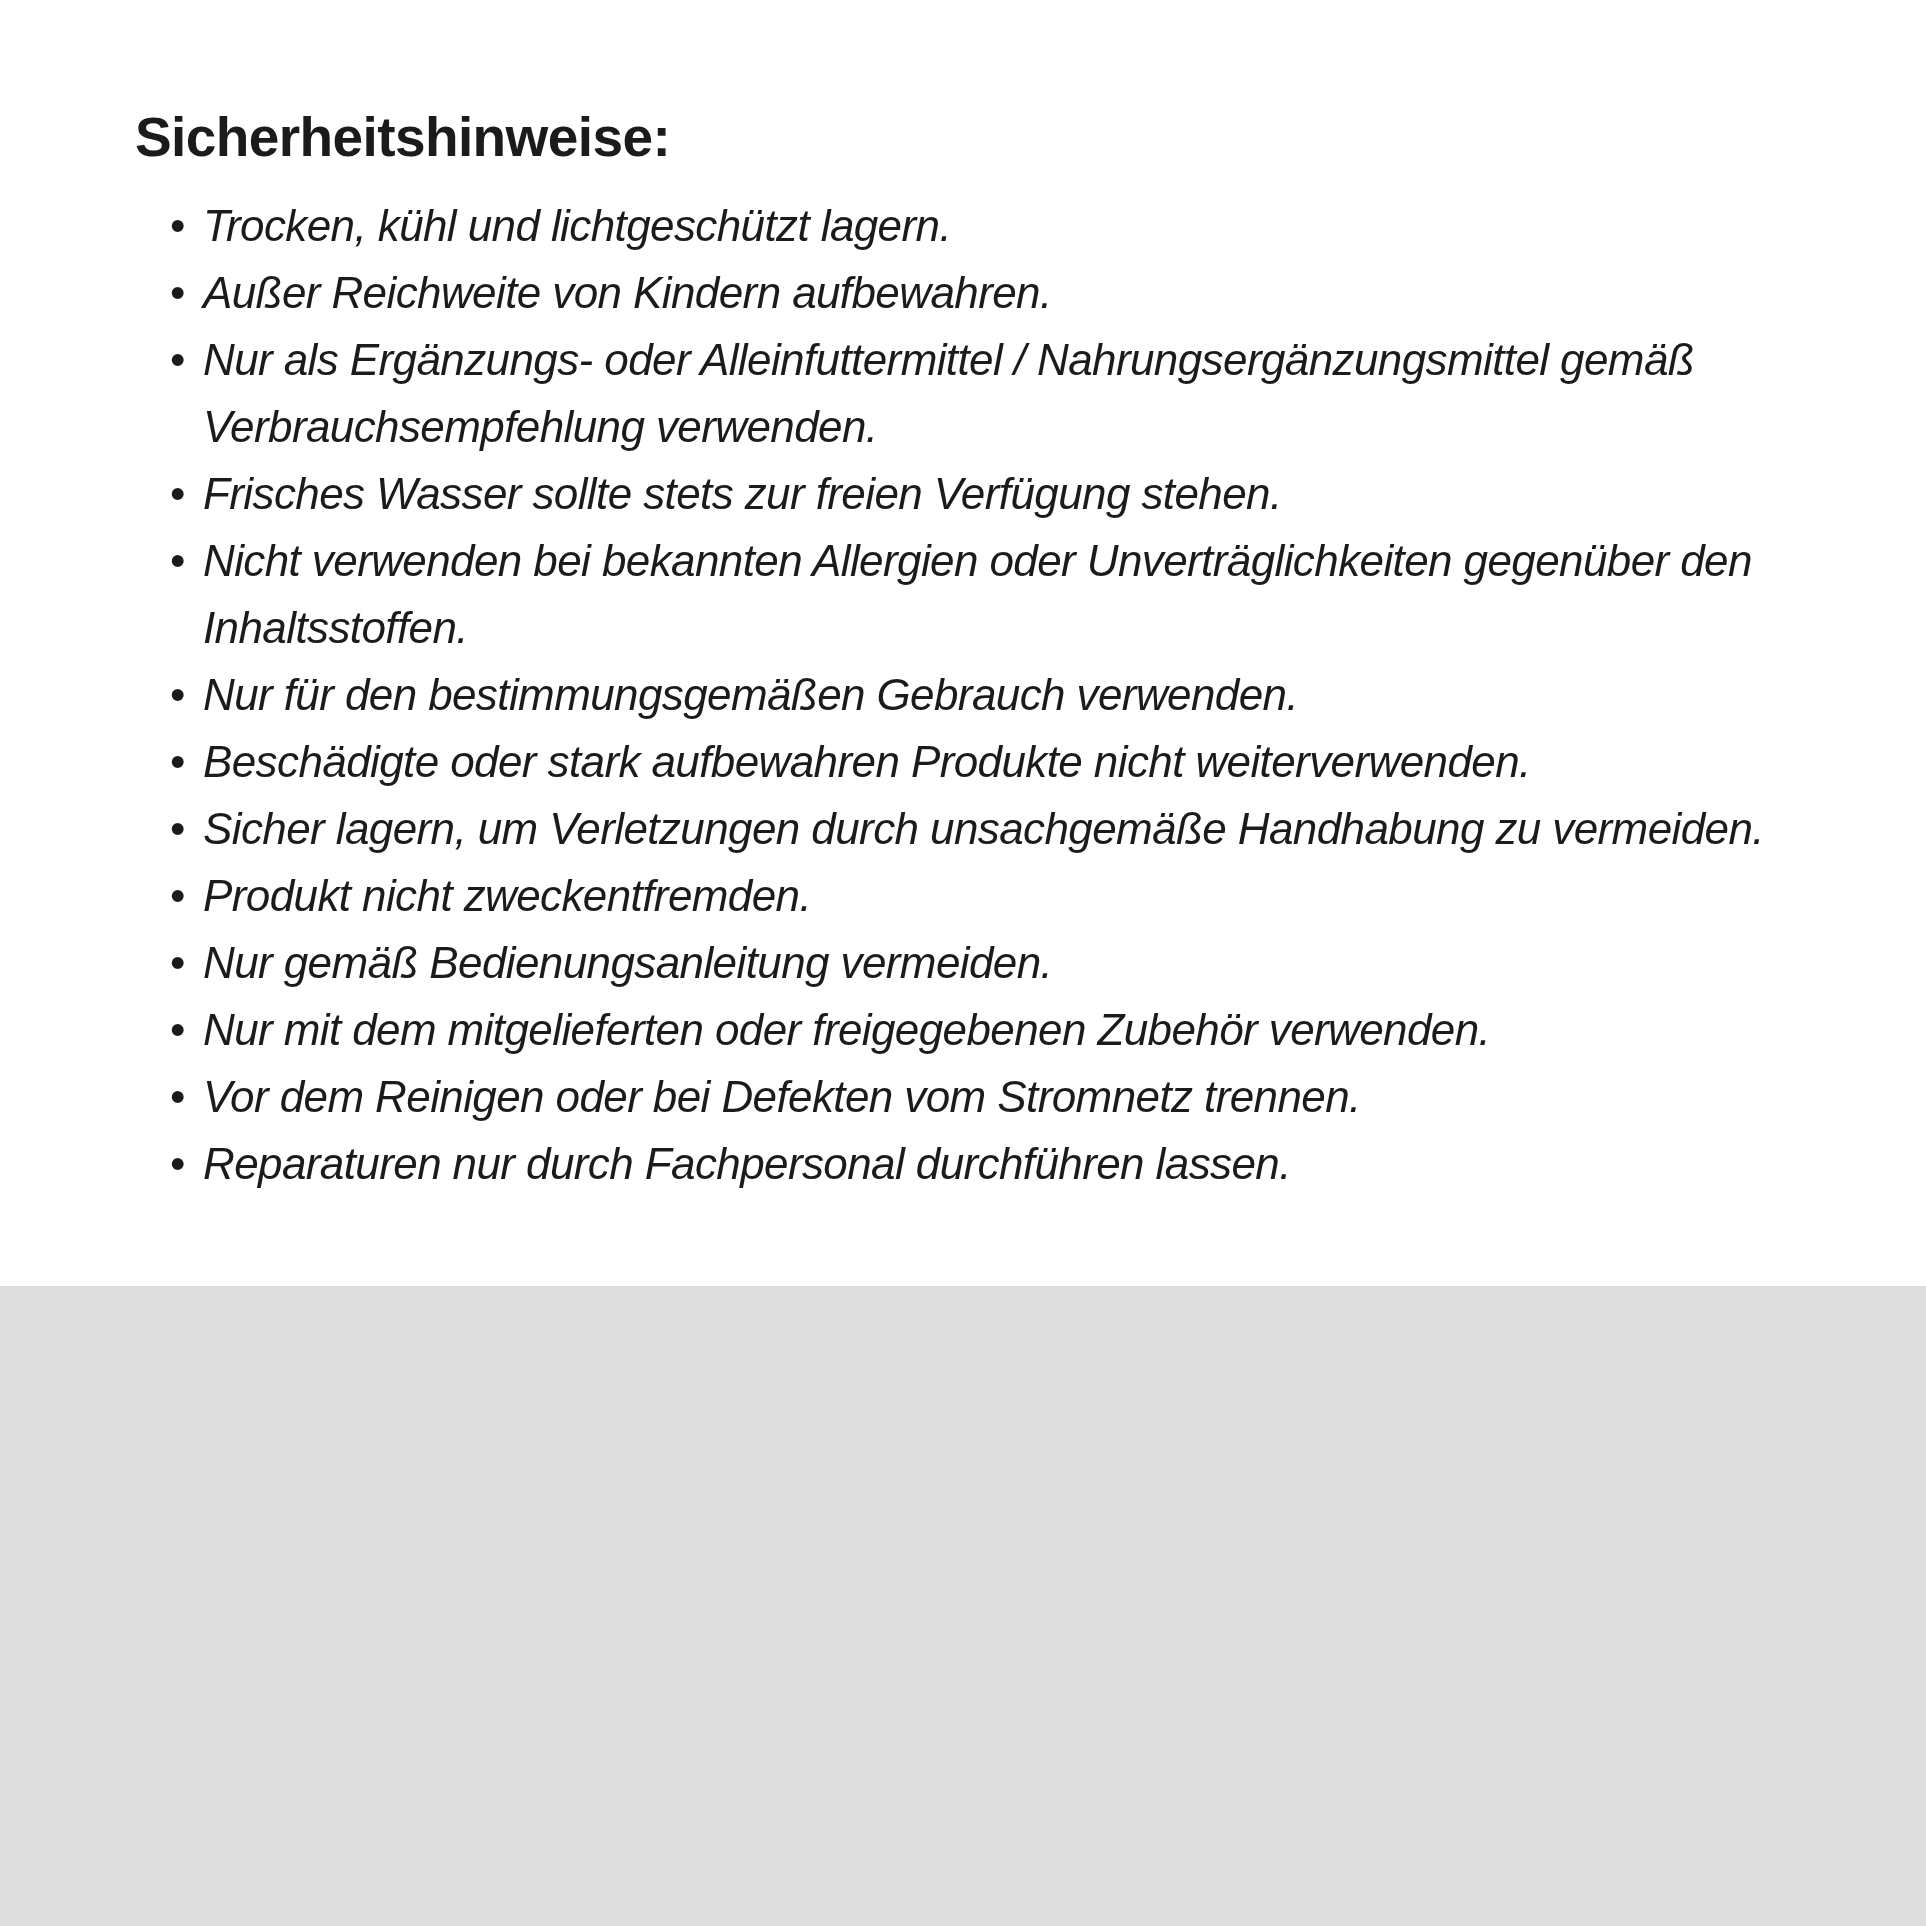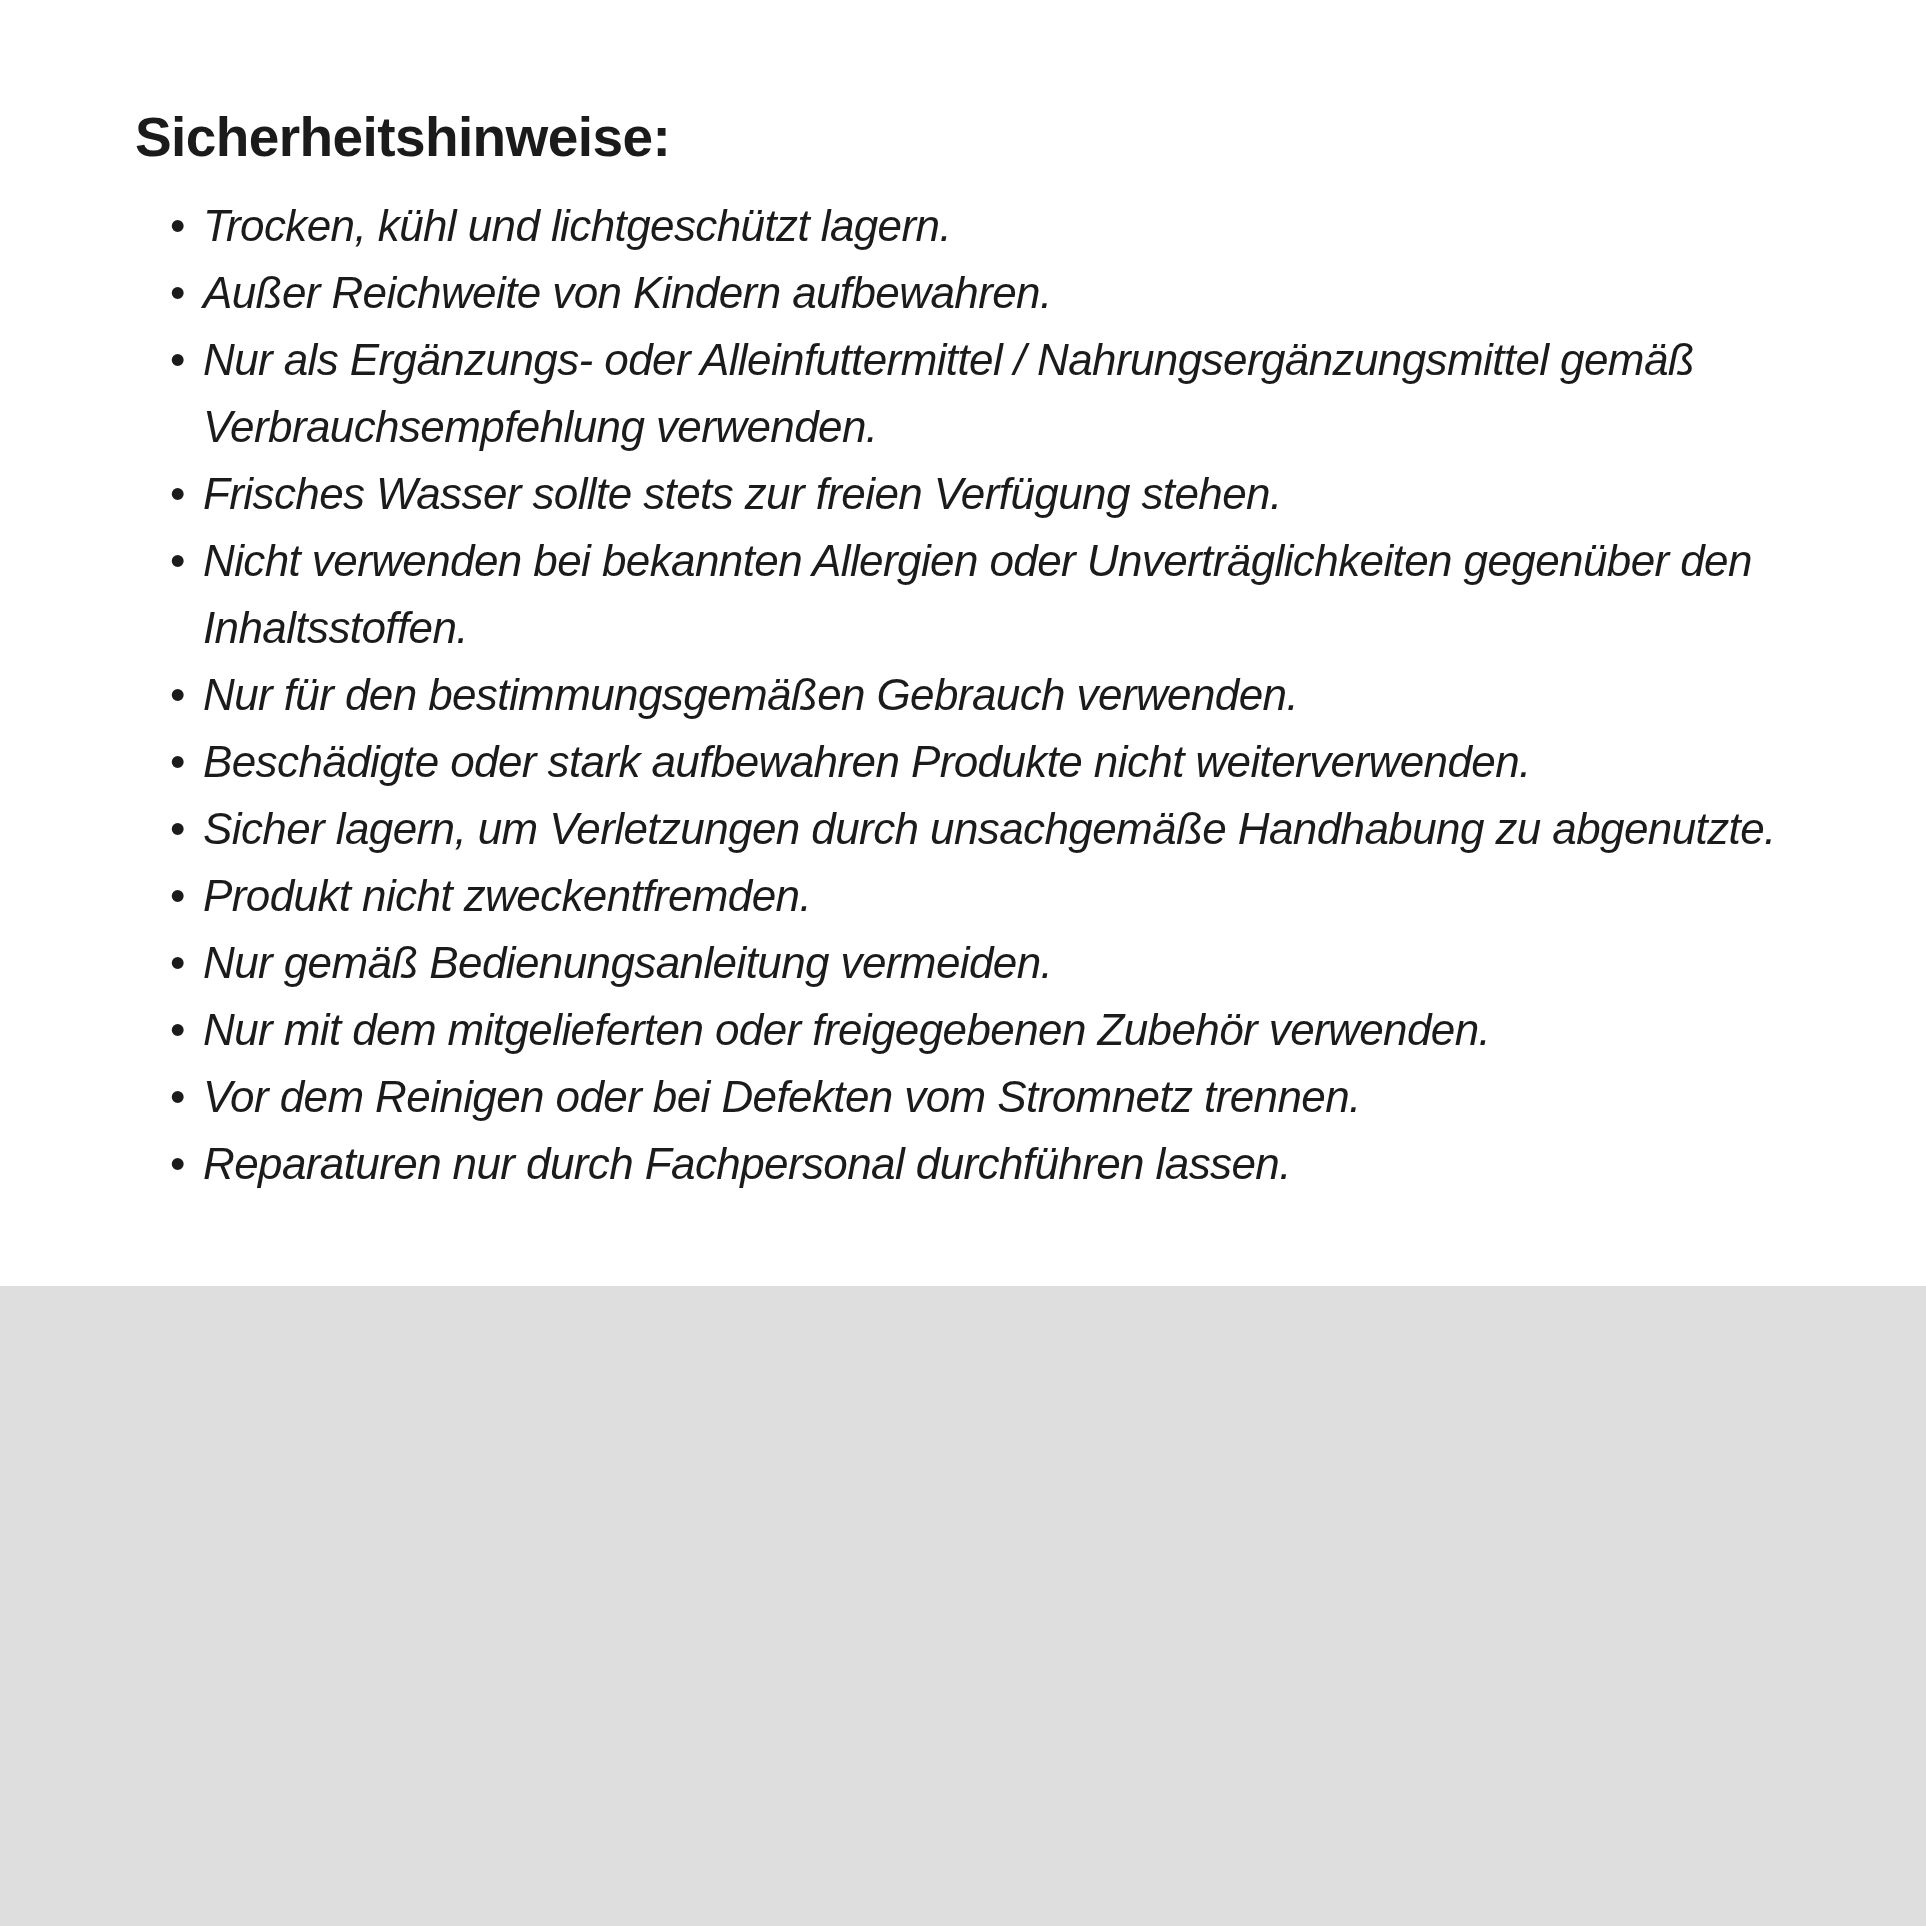--- a/index.html
+++ b/index.html
@@ -69,21 +69,21 @@
     <li>
       <span class="marker">•</span>
       <span class="txt">Nur für den bestimmungsgemäßen Gebrauch verwenden.</span>
     </li>
     <li>
       <span class="marker">•</span>
       <span class="txt">Beschädigte oder stark aufbewahren Produkte nicht weiterverwenden.</span>
     </li>
     <li>
       <span class="marker">•</span>
-      <span class="txt">Sicher lagern, um Verletzungen durch unsachgemäße Handhabung zu abgenutzte.</span>
+      <span class="txt">Sicher lagern, um Verletzungen durch unsachgemäße Handhabung zu vermeiden.</span>
     </li>
     <li>
       <span class="marker">•</span>
       <span class="txt">Produkt nicht zweckentfremden.</span>
     </li>
     <li>
       <span class="marker">•</span>
       <span class="txt">Nur gemäß Bedienungsanleitung vermeiden.</span>
     </li>
     <li>

